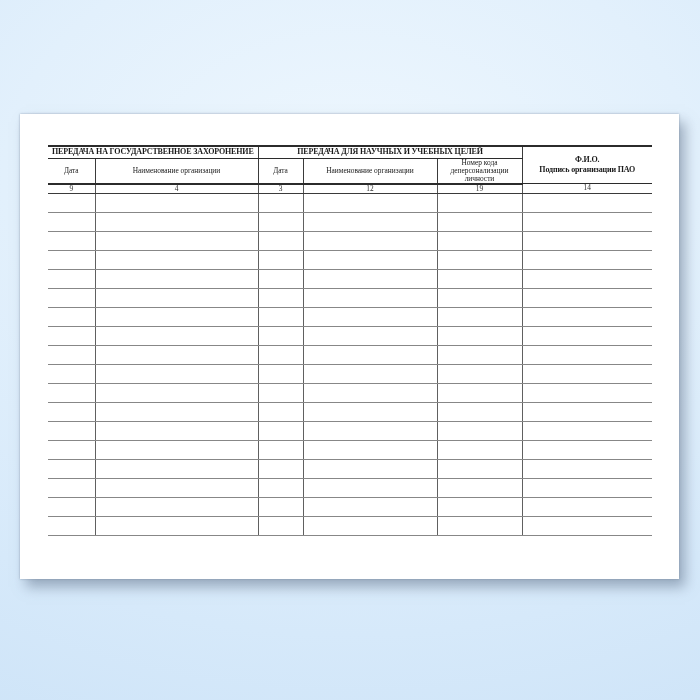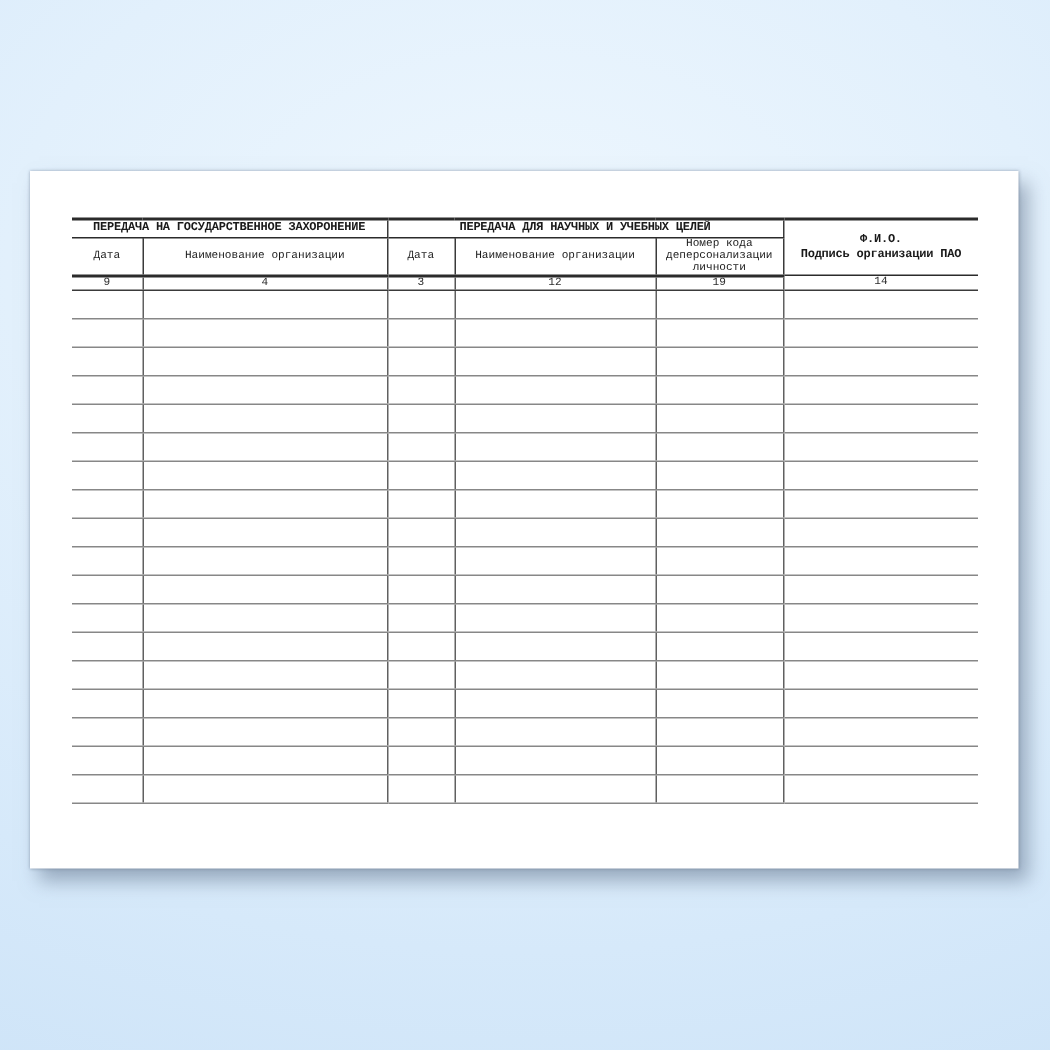--- a/index.html
+++ b/index.html
@@ -3,21 +3,21 @@
 <meta charset="utf-8">
 <style>
   html, body { margin: 0; padding: 0; }
   .scene {
     position: relative;
     width: 700px;
     height: 700px;
     overflow: hidden;
     background:
       radial-gradient(130% 95% at 50% 26%, #eef7fe 0%, #e2f0fc 38%, #d6e9fa 68%, #cbe2f7 100%);
-    font-family: Liberation Mono, monospace;
+    font-family: Liberation Serif, serif;
   }
   .paper {
     position: absolute;
     left: 20px;
     top: 114px;
     width: 659px;
     height: 465px;
     background: #ffffff;
     box-shadow:
       0 0 2px rgba(110, 128, 150, 0.65),

